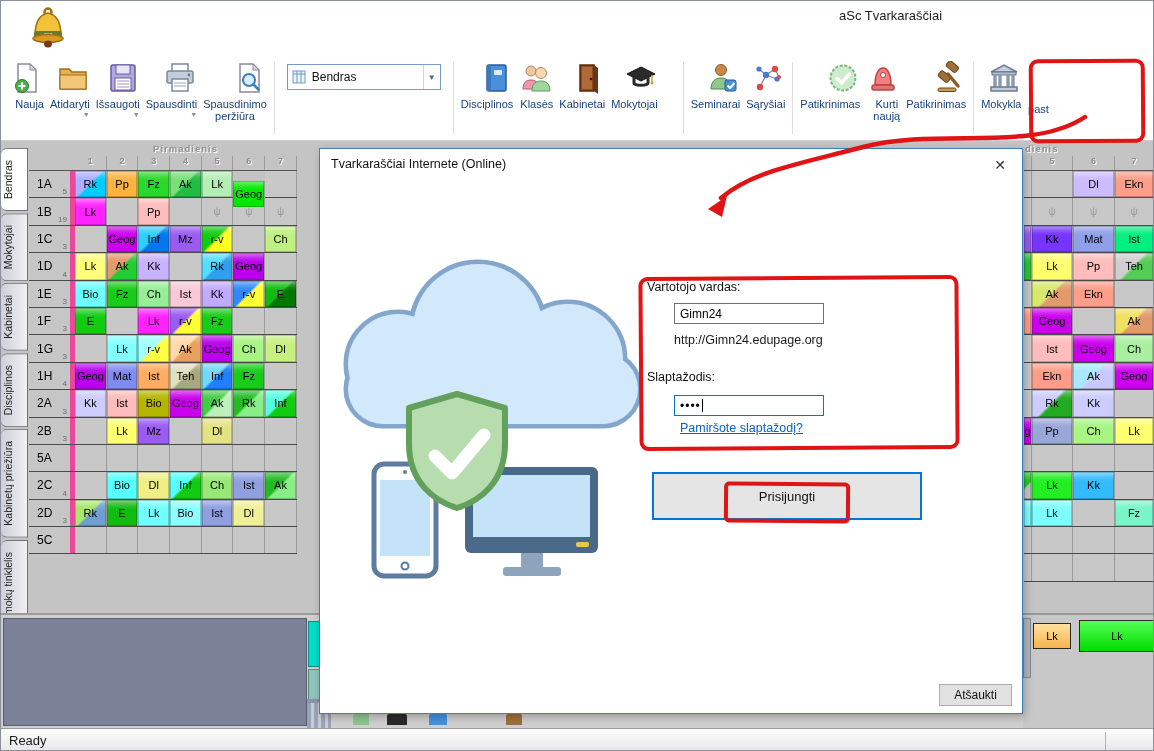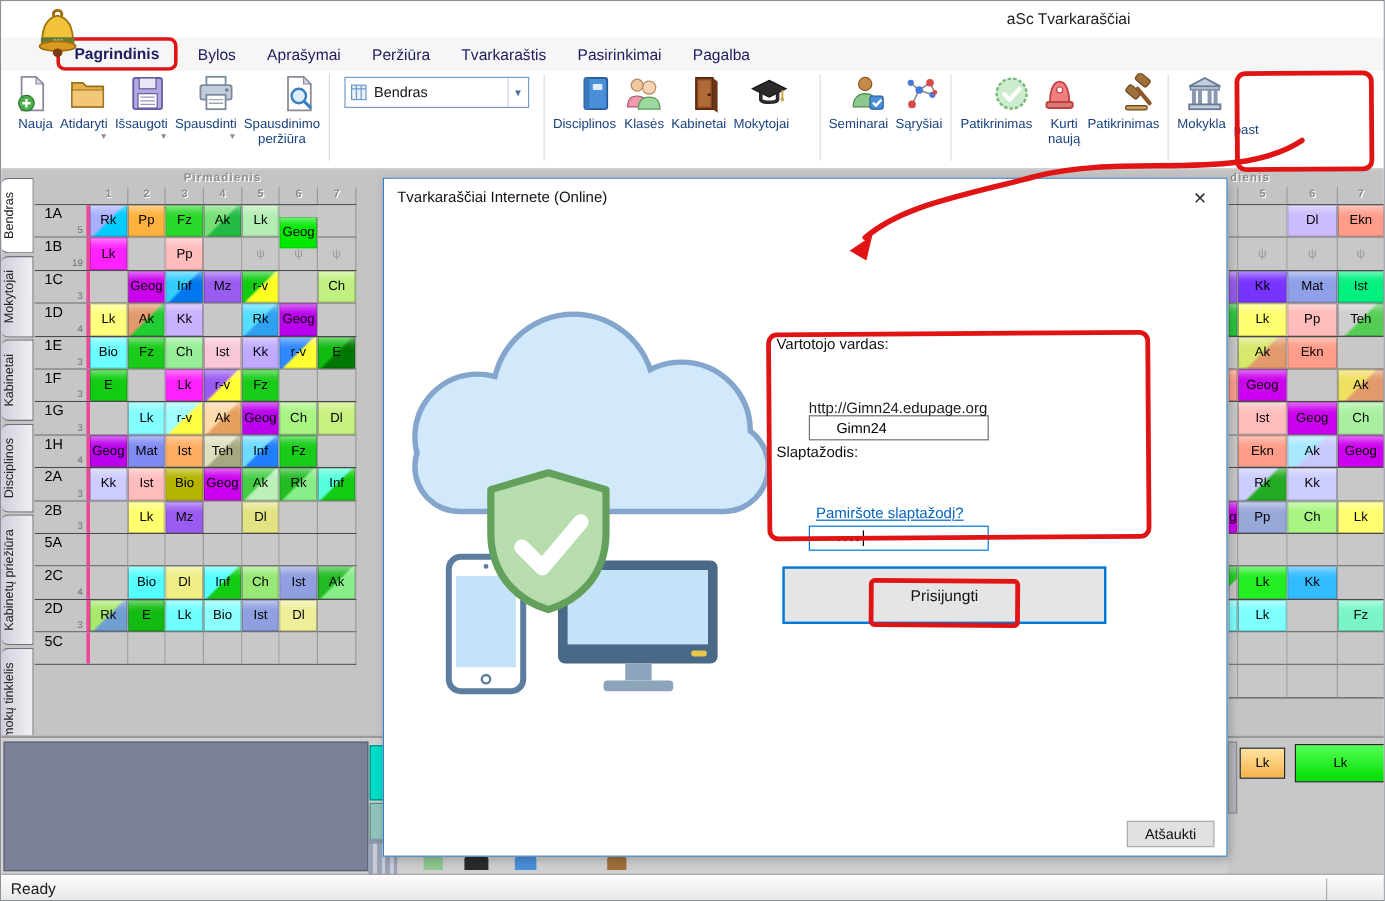--- a/index.html
+++ b/index.html
@@ -32,21 +32,21 @@
   .vtabs{position:absolute;left:0;top:6px;width:27px;display:flex;flex-direction:column;}
   .vtab{writing-mode:vertical-rl;transform:rotate(180deg);font-size:10.5px;color:#222;background:linear-gradient(90deg,#f0f0f4,#cfcfda);border:1px solid #70707e;border-right:none;border-radius:0 6px 6px 0;padding:11px 1px;margin:1px 0;text-align:center;cursor:pointer;}
   .vtab.sel{background:#fff;font-weight:normal;}
   .grid{position:absolute;left:28px;top:0;width:268px;}
   .dayhdr{height:13px;font-size:9.5px;font-weight:bold;color:#8f8f8f;text-shadow:1px 1px 0 #fff;text-align:center;letter-spacing:1px;padding-top:2px;}
   .dayhdr.left{margin-left:46px;width:221px;}
   .numrow{display:flex;height:14px;border-bottom:1px solid #555;}
   .numrow .nl{width:46px;}
   .numcell{font-size:9px;font-weight:bold;color:#8a8a8a;text-shadow:1px 1px 0 #fff;text-align:center;border-right:1px solid #9b9b9b;box-sizing:border-box;}
   .trow{display:flex;height:27.4px;border-bottom:1px solid #4a4a4a;box-sizing:border-box;}
-  .rlabel{width:46px;position:relative;font-size:12px;color:#000;display:flex;padding-left:8px;box-sizing:border-box;border-right:3px solid #ec4899;background:#c6c6c6;cursor:pointer;}
+  .rlabel{width:46px;position:relative;font-size:12px;color:#000;display:flex;align-items:center;padding-left:8px;box-sizing:border-box;border-right:5px solid #ec4899;background:#c6c6c6;cursor:pointer;}
   .rlabel .sub{position:absolute;right:3px;bottom:1px;font-size:8px;color:#6a6a6a;}
   .cell{position:relative;border-right:1px solid #9b9b9b;box-sizing:border-box;background:#c8c8c8;display:flex;align-items:center;justify-content:center;font-size:11px;color:#000;overflow:visible;cursor:pointer;}
   .cell.filled{box-shadow:inset 0 0 0 0.5px rgba(0,0,0,.4), inset 0 9px 7px -6px rgba(255,255,255,.55);}
   .cell.ghost{color:#9a9a9a;font-size:10px;}
   .rgrid{position:absolute;left:1023px;top:0;width:131px;}
   .rgrid .dayhdr{text-align:left;padding-left:1px;width:130px;}
   
   .bottompanel{position:absolute;left:0;top:612px;width:1154px;height:115px;background:#cfcfcf;border-top:2px solid #9a9a9a;box-sizing:border-box;}
   .bp-left{position:absolute;left:2px;top:3px;width:304px;height:108px;background:#7d8197;border:1px solid #5a5e72;box-sizing:border-box;}
   .bp-teal1{position:absolute;left:307px;top:6px;width:12px;height:44px;background:#00ddc8;border:1px solid #0a8a80;}
@@ -58,21 +58,21 @@
   .bp-card{position:absolute;display:flex;align-items:center;justify-content:center;font-size:11px;color:#000;border:1px solid #2a2a2a;box-sizing:border-box;cursor:grab;}
   .statusbar{position:absolute;left:0;top:727px;width:1154px;height:24px;background:linear-gradient(#fdfdfd,#e6e6e6);border-top:1px solid #9a9a9a;box-sizing:border-box;}
   .statusbar .stext{position:absolute;left:8px;top:4px;font-size:13px;color:#1a1a1a;}
   .ssep{position:absolute;top:3px;width:1px;height:18px;background:#b0b0b0;}
   
   .dialog{position:absolute;left:318px;top:147px;width:704px;height:566px;background:#fff;border:1px solid #3a7ebf;box-sizing:border-box;z-index:40;box-shadow:2px 3px 8px rgba(0,0,0,.25);}
   .dlg-title{position:absolute;left:11px;top:8px;font-size:12.5px;color:#111;}
   .dlg-close{position:absolute;right:12px;top:6px;font-size:14px;color:#333;cursor:pointer;padding:2px 4px;}
   .illustration{position:absolute;left:8px;top:95px;width:345px;height:360px;}
   .fld-label{position:absolute;font-size:12.5px;color:#111;}
-  .inp{position:absolute;width:150px;height:21px;box-sizing:border-box;font-size:12px;color:#000;display:flex;align-items:center;padding-left:22px;background:#fff;margin-top:43px;}
+  .inp{position:absolute;width:150px;height:21px;box-sizing:border-box;font-size:12px;color:#000;display:flex;align-items:center;padding-left:5px;background:#fff;}
   .inp.user{border:1px solid #707070;}
   .inp.pass{border:1.5px solid #0078d7;letter-spacing:1px;}
   .caret{width:1px;height:13px;background:#000;margin-left:1px;}
   .url-text{position:absolute;font-size:12.5px;color:#1a1a1a;}
   .forgot{position:absolute;font-size:12.5px;color:#0563c1;text-decoration:underline;cursor:pointer;}
   .login-btn{position:absolute;left:332px;top:323px;width:270px;height:48px;background:#e5e5e5;border:2px solid #0078d7;box-sizing:border-box;display:flex;align-items:center;justify-content:center;font-size:13px;color:#111;cursor:pointer;}
   .cancel-btn{position:absolute;left:619px;top:535px;width:73px;height:22px;background:#e1e1e1;border:1px solid #adadad;box-sizing:border-box;display:flex;align-items:center;justify-content:center;font-size:12px;color:#111;cursor:pointer;}
   
   .annot{position:absolute;border:4px solid #e01414;border-radius:9px;pointer-events:none;z-index:45;}
   .annot.r1{transform:rotate(-.4deg);}
@@ -91,29 +91,20 @@
     <svg viewBox="0 0 42 46">
       <circle cx="21" cy="6" r="3.5" fill="none" stroke="#a07010" stroke-width="2.5"></circle>
       <path d="M21,7 C11,9 8,19 8,30 L34,30 C34,19 31,9 21,7 Z" fill="#f2c23a" stroke="#a07010" stroke-width="1.5"></path>
       <rect x="7" y="25" width="28" height="6" rx="2" fill="#6a7a30"></rect>
       <text x="21" y="30" font-size="5.5" fill="#fff" text-anchor="middle" font-style="italic">asc</text>
       <ellipse cx="21" cy="32.5" rx="15" ry="4" fill="#d89a20" stroke="#a07010" stroke-width="1.5"></ellipse>
       <ellipse cx="21" cy="38" rx="4" ry="3.5" fill="#7a3a10"></ellipse>
     </svg>
   </div>
 
-  <div class="menubar">
-    <span class="menu-red"><span class="menu-item">Pagrindinis</span></span>
-    <span class="menu-item">Bylos</span>
-    <span class="menu-item">Aprašymai</span>
-    <span class="menu-item">Peržiūra</span>
-    <span class="menu-item">Tvarkaraštis</span>
-    <span class="menu-item">Pasirinkimai</span>
-    <span class="menu-item">Pagalba</span>
-  </div>
 
   <div class="toolbar">
     <div class="tgroup">
       <div class="tbtn">
         <svg viewBox="0 0 34 34">
             <path d="M8,3 h12 l6,6 v22 h-18 z" fill="#fff" stroke="#8a8a9a" stroke-width="1.5"></path>
             <path d="M20,3 l6,6 h-6 z" fill="#d8d8e4" stroke="#8a8a9a"></path>
             <circle cx="12" cy="25" r="6.5" fill="#4cae4c" stroke="#2a7a2a"></circle>
             <path d="M12,21.5 v7 M8.5,25 h7" stroke="#fff" stroke-width="2"></path>
           </svg>

